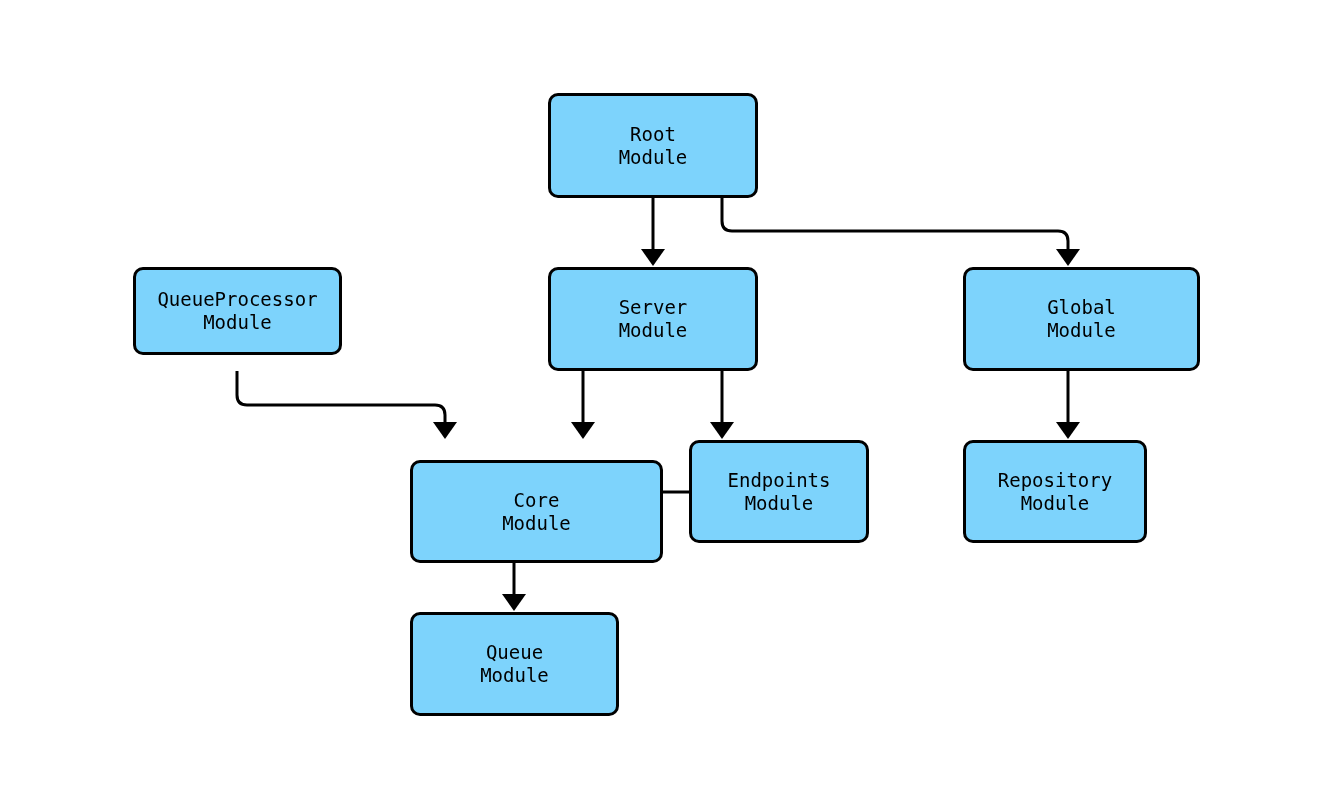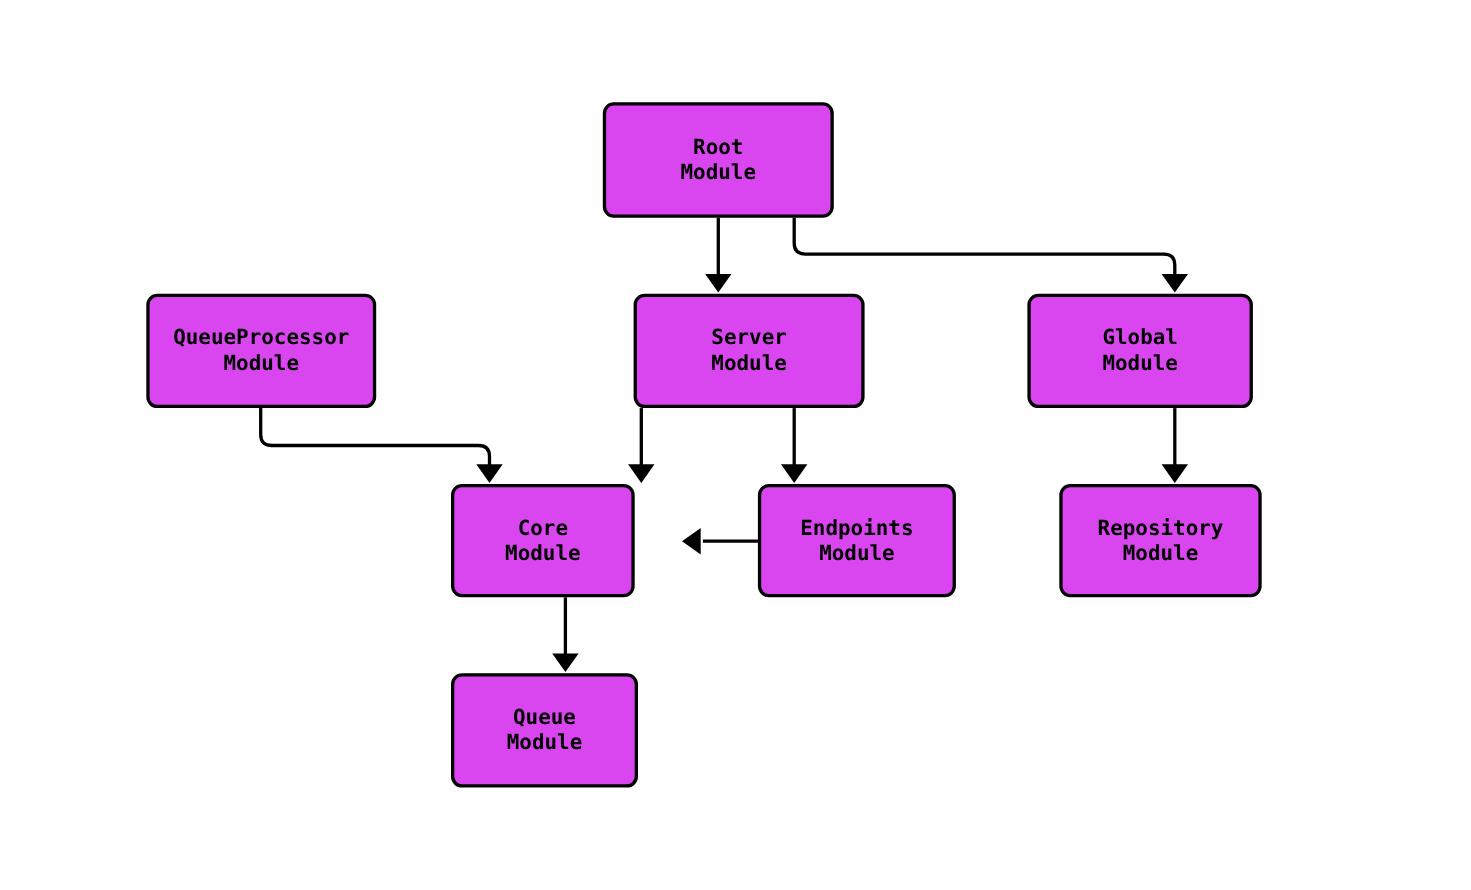--- a/index.html
+++ b/index.html
@@ -27,41 +27,41 @@
     stroke: #000000;
     stroke-width: 3;
   }
   .edges-layer polygon {
     fill: #000000;
     stroke: none;
   }
   .node {
     position: absolute;
     box-sizing: border-box;
-    background: #d946ef;
+    background: #7dd3fc;
     border: 3px solid #000000;
     border-radius: 10px;
     display: flex;
     flex-direction: column;
     align-items: center;
     justify-content: center;
     text-align: center;
-    font-weight: bold;
+    font-weight: normal;
     font-size: 19px;
     line-height: 23px;
     color: #000000;
   }
   .node-root          { left: 548px; top:  93px; width: 210px; height: 105px; }
-  .node-queueprocessor{ left: 133px; top: 267px; width: 209px; height: 104px; }
-  .node-server        { left: 548px; top: 267px; width: 210px; height: 104px; margin-left: 28px; }
-  .node-global        { left: 934px; top: 267px; width: 205px; height: 104px; justify-content: center; }
-  .node-core          { left: 410px; top: 440px; width: 167px; height: 103px; }
+  .node-queueprocessor{ left: 133px; top: 267px; width: 209px; height: 88px; }
+  .node-server        { left: 548px; top: 267px; width: 210px; height: 104px; }
+  .node-global        { left: 963px; top: 267px; width: 237px; height: 104px; justify-content: center; }
+  .node-core          { left: 410px; top: 460px; width: 253px; height: 103px; }
   .node-endpoints     { left: 689px; top: 440px; width: 180px; height: 103px; }
   .node-repository    { left: 963px; top: 440px; width: 184px; height: 103px; }
-  .node-queue         { left: 410px; top: 612px; width: 170px; height: 104px; }
+  .node-queue         { left: 410px; top: 612px; width: 209px; height: 104px; }
 </style>
 </head>
 <body>
 
 <div class="canvas">
 
   <svg class="edges-layer" viewBox="0 0 1337 809" xmlns="http://www.w3.org/2000/svg">
 
     <g>
       <path d="M653,198 L653,251"></path>

